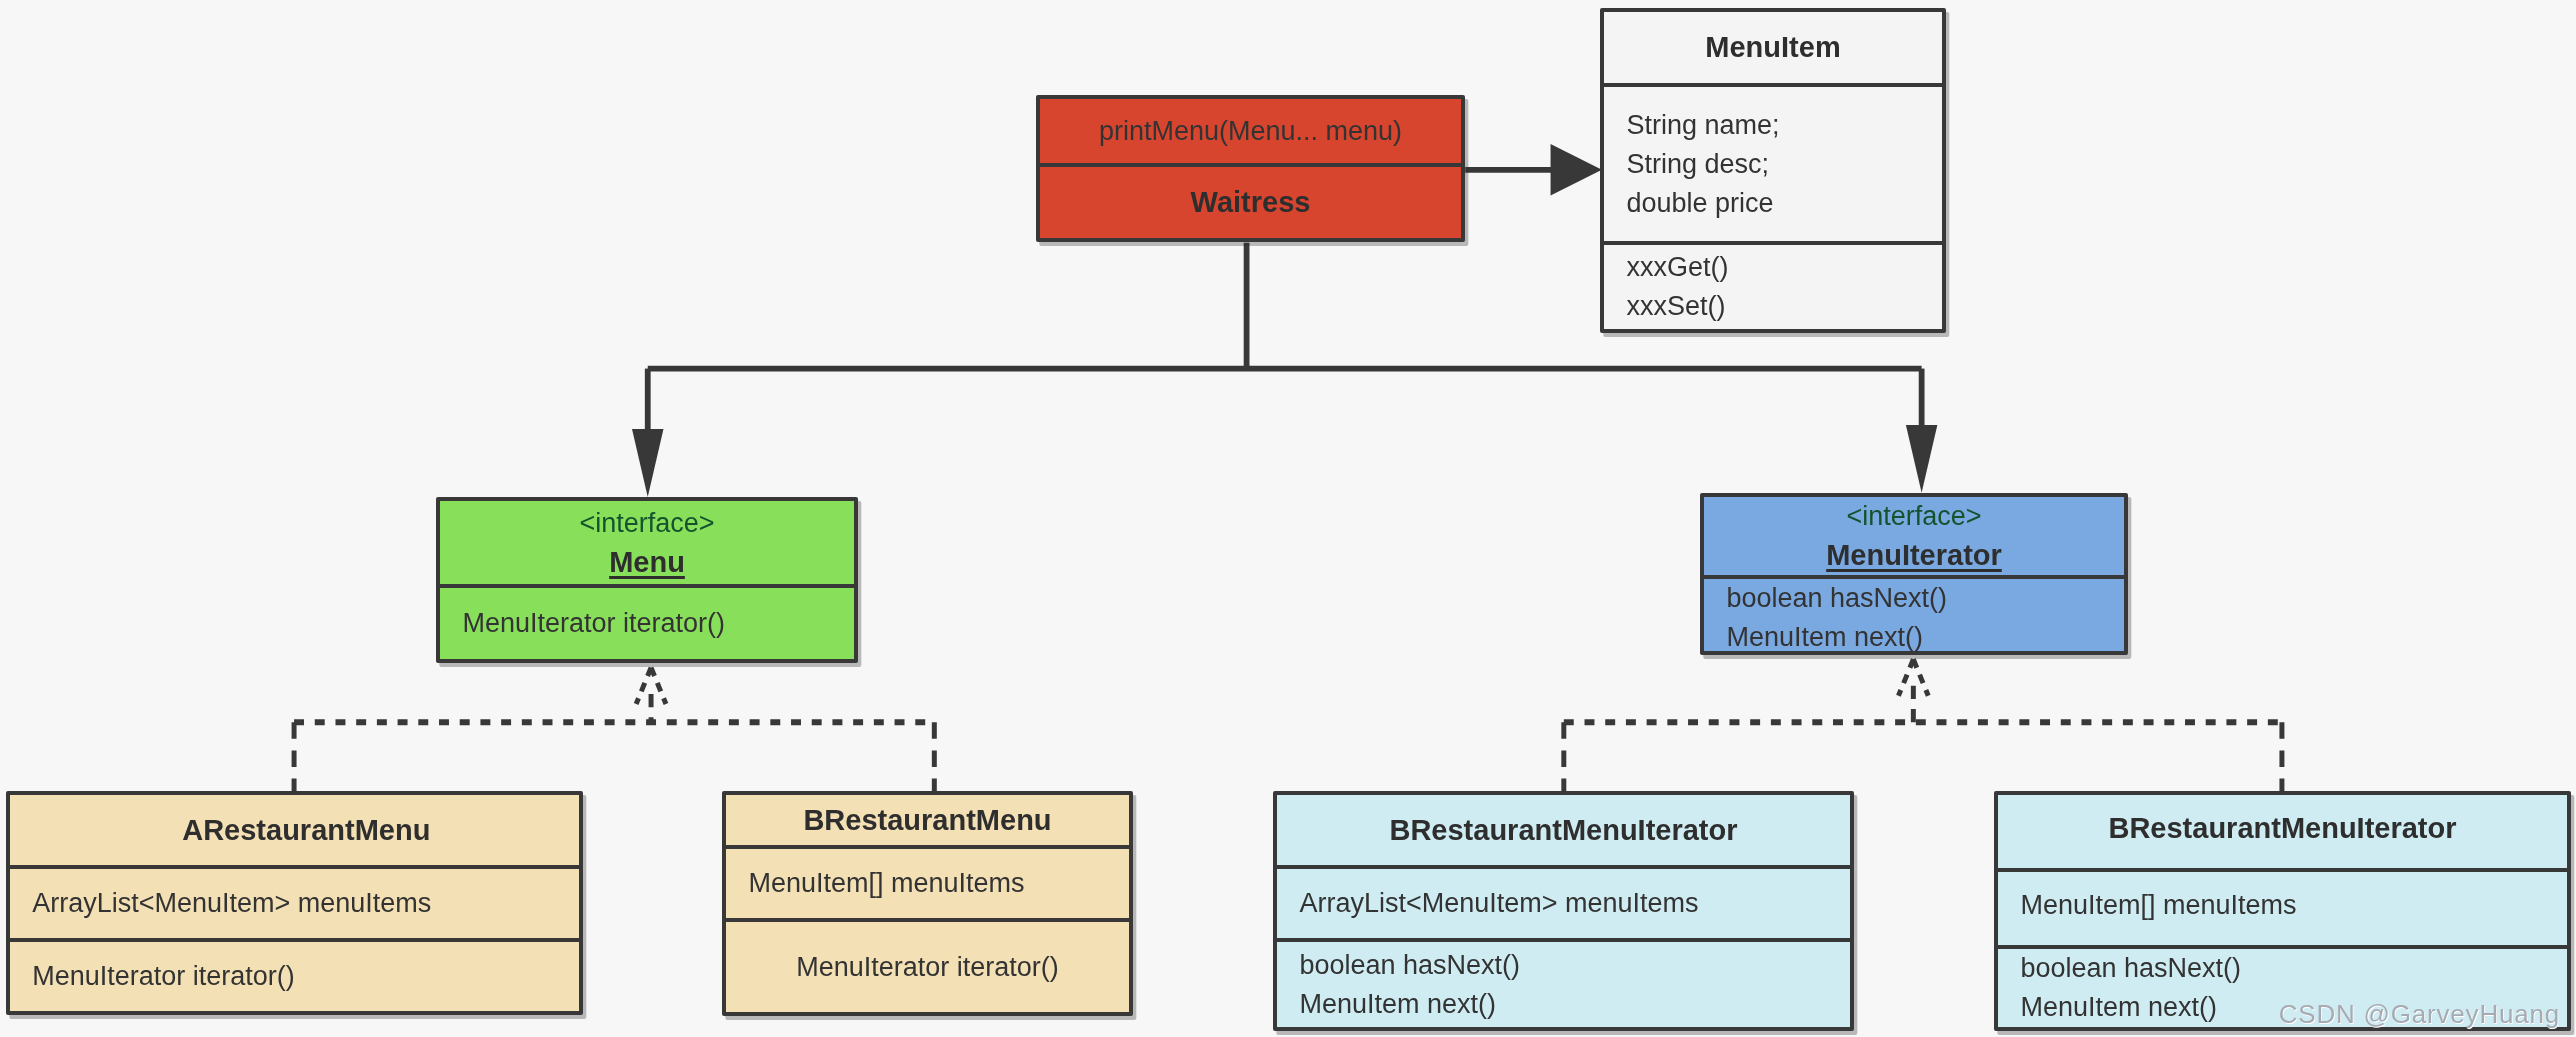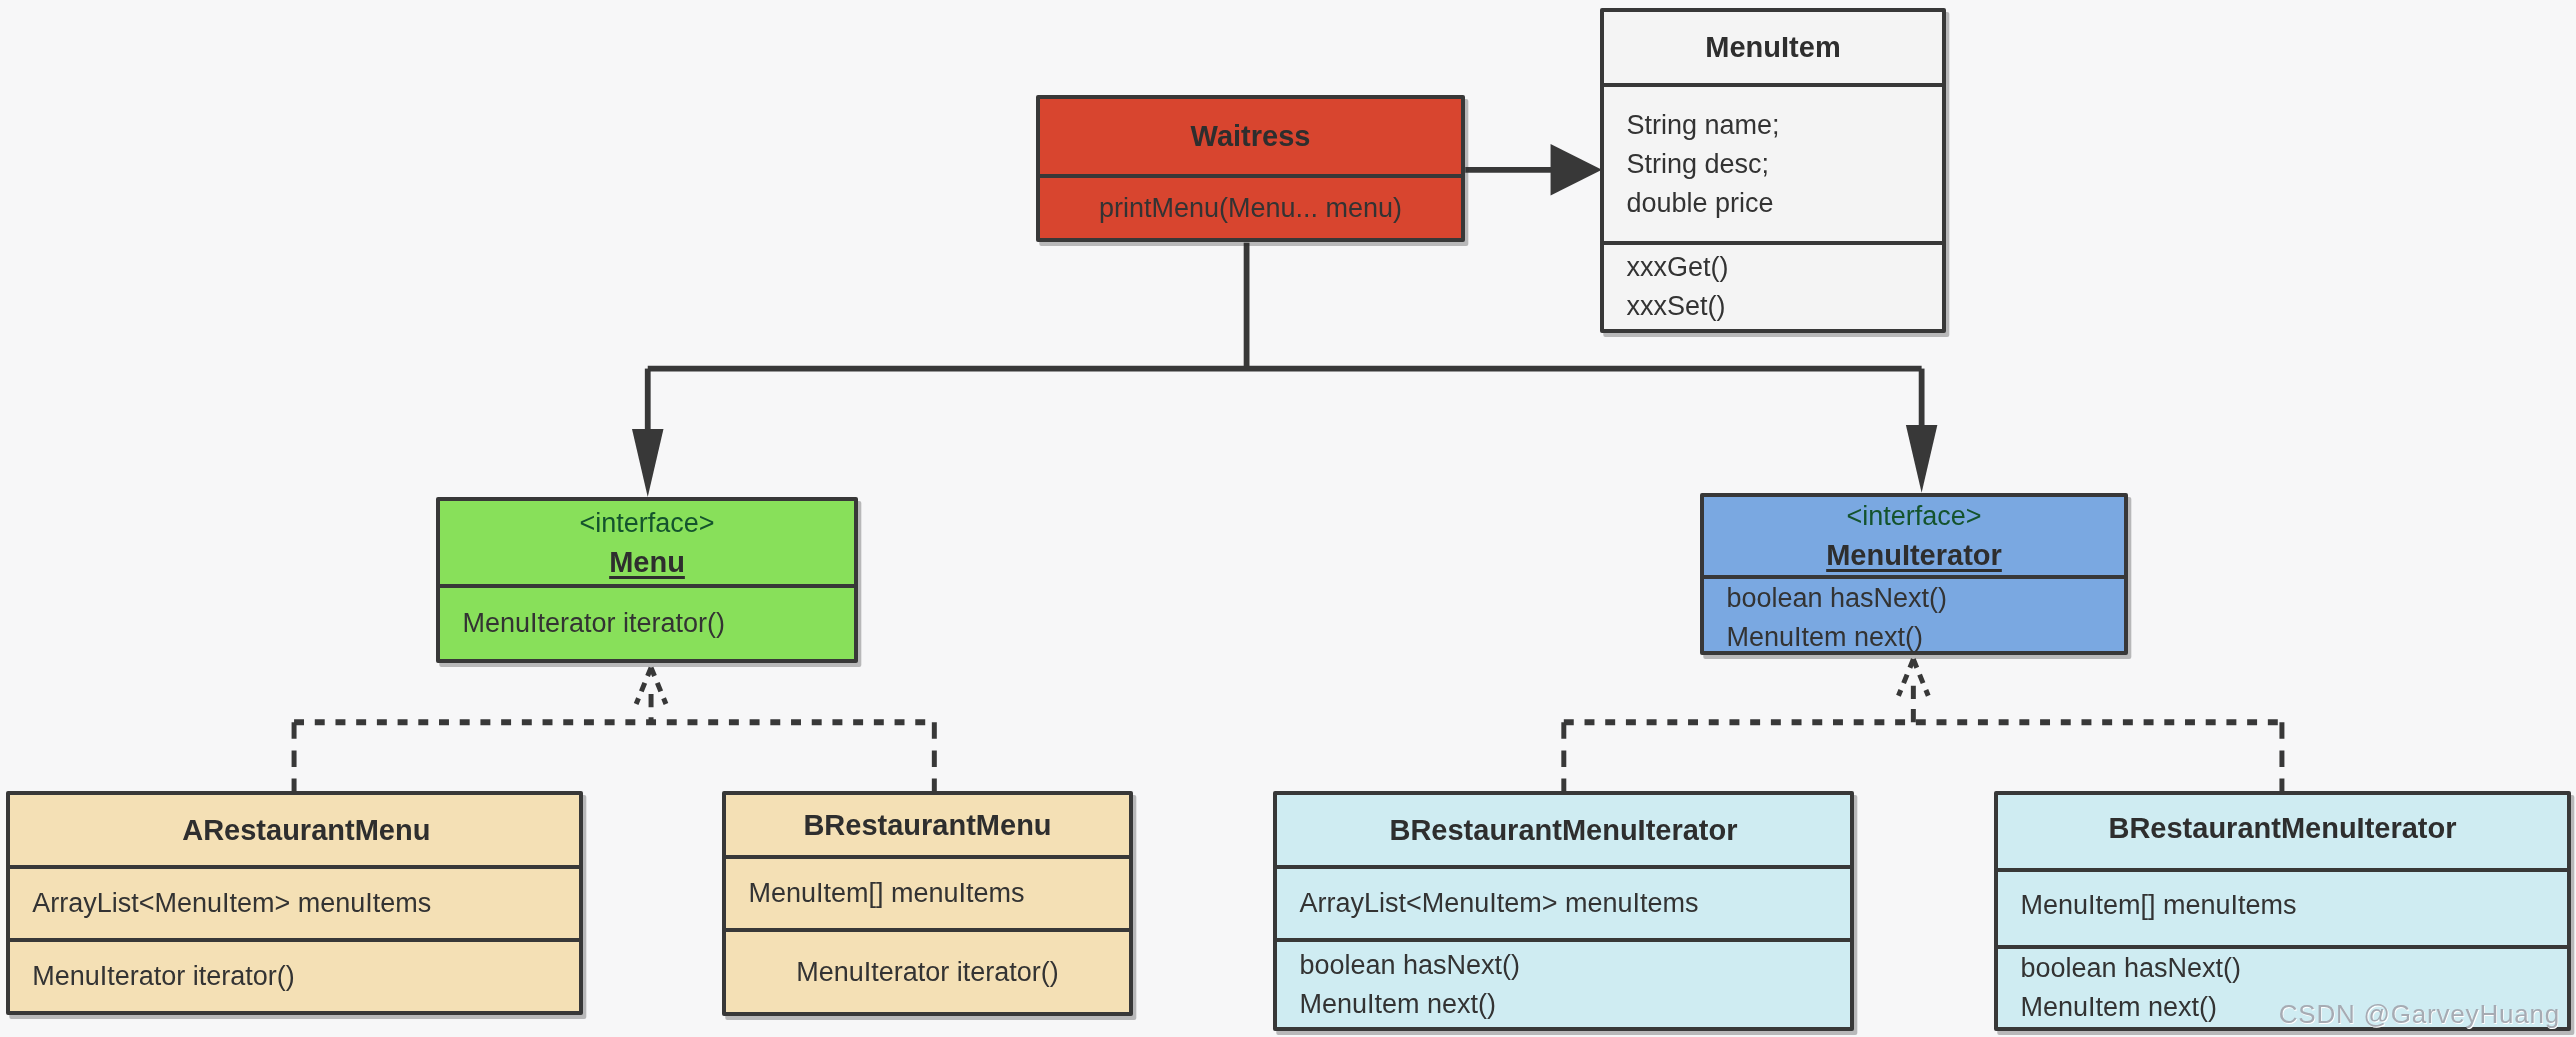--- a/index.html
+++ b/index.html
@@ -69,25 +69,25 @@
       <path d="M2310 796 L2292 840" stroke-dasharray="11 9"></path>
       <path d="M2310 796 L2328 840" stroke-dasharray="11 9"></path>
       <path d="M2310 828 L2310 872" stroke-dasharray="16 12"></path>
       <path d="M1888 872 H2755" stroke-dasharray="12 13" stroke-width="7"></path>
       <path d="M1888 872 V955" stroke-dasharray="20 14"></path>
       <path d="M2755 872 V955" stroke-dasharray="20 14"></path>
     </g>
   </svg>
 
   <div class="uml-box" style="left:1036px;top:95px;width:429px;height:147px;background:#d8452f;">
+    <div class="sec center" style="flex:1;">
+      <span class="line">printMenu(Menu... menu)</span>
+    </div>
     <div class="sec center" style="height:75px;">
       <span class="title">Waitress</span>
-    </div>
-    <div class="sec center" style="flex:1;">
-      <span class="line">printMenu(Menu... menu)</span>
     </div>
   </div>
 
   <div class="uml-box" style="left:1600px;top:8.3px;width:346px;height:325px;background:#f4f4f4;">
     <div class="sec center" style="height:71px;">
       <span class="title">MenuItem</span>
     </div>
     <div class="sec vleft pad" style="height:158px;">
       <div class="line">String name;</div>
       <div class="line">String desc;</div>
@@ -126,21 +126,21 @@
     </div>
     <div class="sec vleft pad" style="height:73px;">
       <div class="line">ArrayList&lt;MenuItem&gt; menuItems</div>
     </div>
     <div class="sec vleft pad" style="flex:1;">
       <div class="line">MenuIterator iterator()</div>
     </div>
   </div>
 
   <div class="uml-box" style="left:722px;top:791px;width:411px;height:225px;background:#f4e0b5;">
-    <div class="sec center" style="height:60px;">
+    <div class="sec center" style="height:50px;">
       <span class="title">BRestaurantMenu</span>
     </div>
     <div class="sec vleft pad" style="height:73px;">
       <div class="line">MenuItem[] menuItems</div>
     </div>
     <div class="sec center" style="flex:1;">
       <div class="line">MenuIterator iterator()</div>
     </div>
   </div>
 

